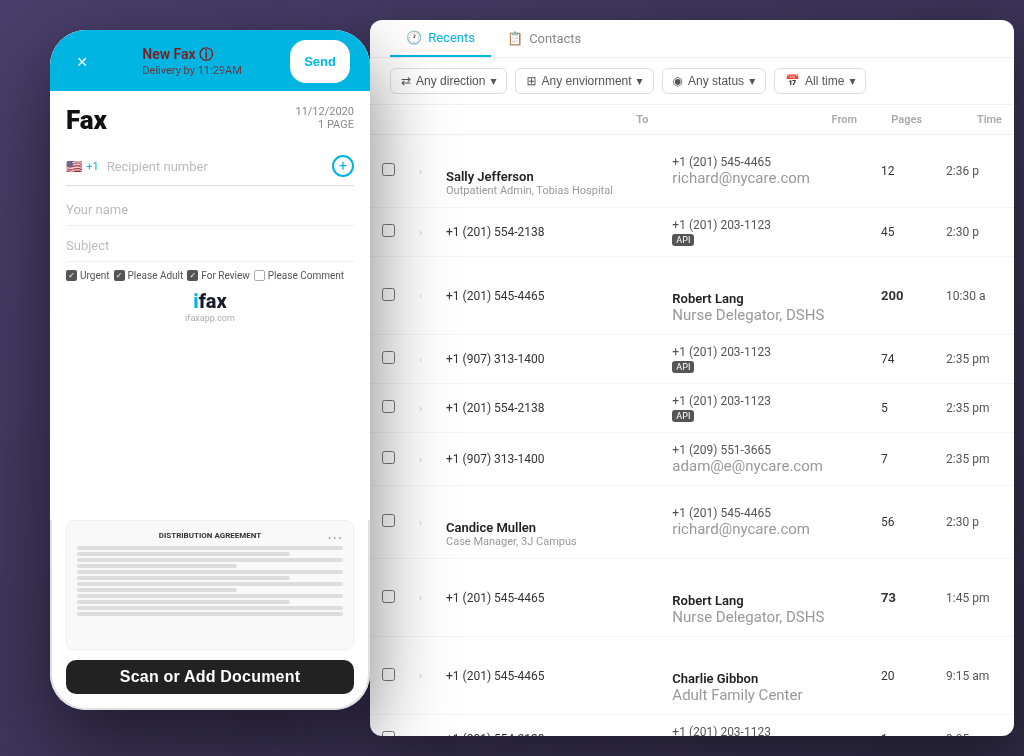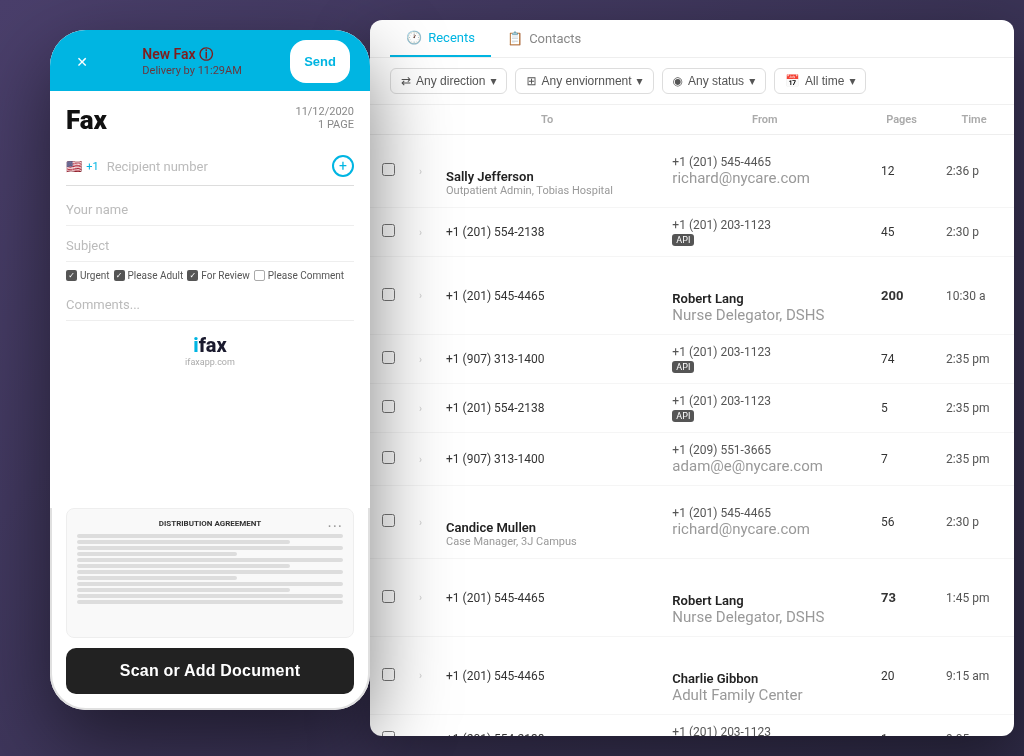--- a/index.html
+++ b/index.html
@@ -120,21 +120,21 @@
 
     thead tr {
       border-bottom: 1px solid #eee;
     }
 
     thead th {
       padding: 8px 12px;
       font-size: 11px;
       font-weight: 600;
       color: #aaa;
-      text-align: center;
+      text-align: right;
     }
 
     tbody tr {
       border-bottom: 1px solid #f5f5f5;
     }
 
     tbody td {
       padding: 10px 12px;
       font-size: 12px;
       color: #333;
@@ -369,21 +369,21 @@
 
     .doc-line.short { width: 60%; }
     .doc-line.medium { width: 80%; }
     .doc-line.full { width: 100%; }
 
     .scan-btn {
       background: #222;
       color: #fff;
       border: none;
       border-radius: 10px;
-      padding: 14px;
+      padding: 8px;
       font-size: 16px;
       font-weight: 600;
       width: 100%;
       margin-top: 10px;
       cursor: pointer;
       letter-spacing: 0.2px;
     }
 
     .phone-bottom-doc {
       padding: 0 16px 16px;
@@ -726,23 +726,20 @@
       <div class="checkbox-item">
         <span class="checkbox-check">✓</span>
         <span>For Review</span>
       </div>
       <div class="checkbox-item">
         <span class="checkbox-empty"></span>
         <span>Please Comment</span>
       </div>
     </div>
 
-    <div class="comments-field">
-      <span>Comments...</span>
-    </div>
 
     <div class="ifax-logo-center">
       <span style="color:#00b5e2">i</span>fax
       <span class="dot-com">ifaxapp.com</span>
     </div>
   </div>
 
   <div class="phone-bottom-doc">
     <div class="document-preview">
       <div class="doc-dots">···</div>

